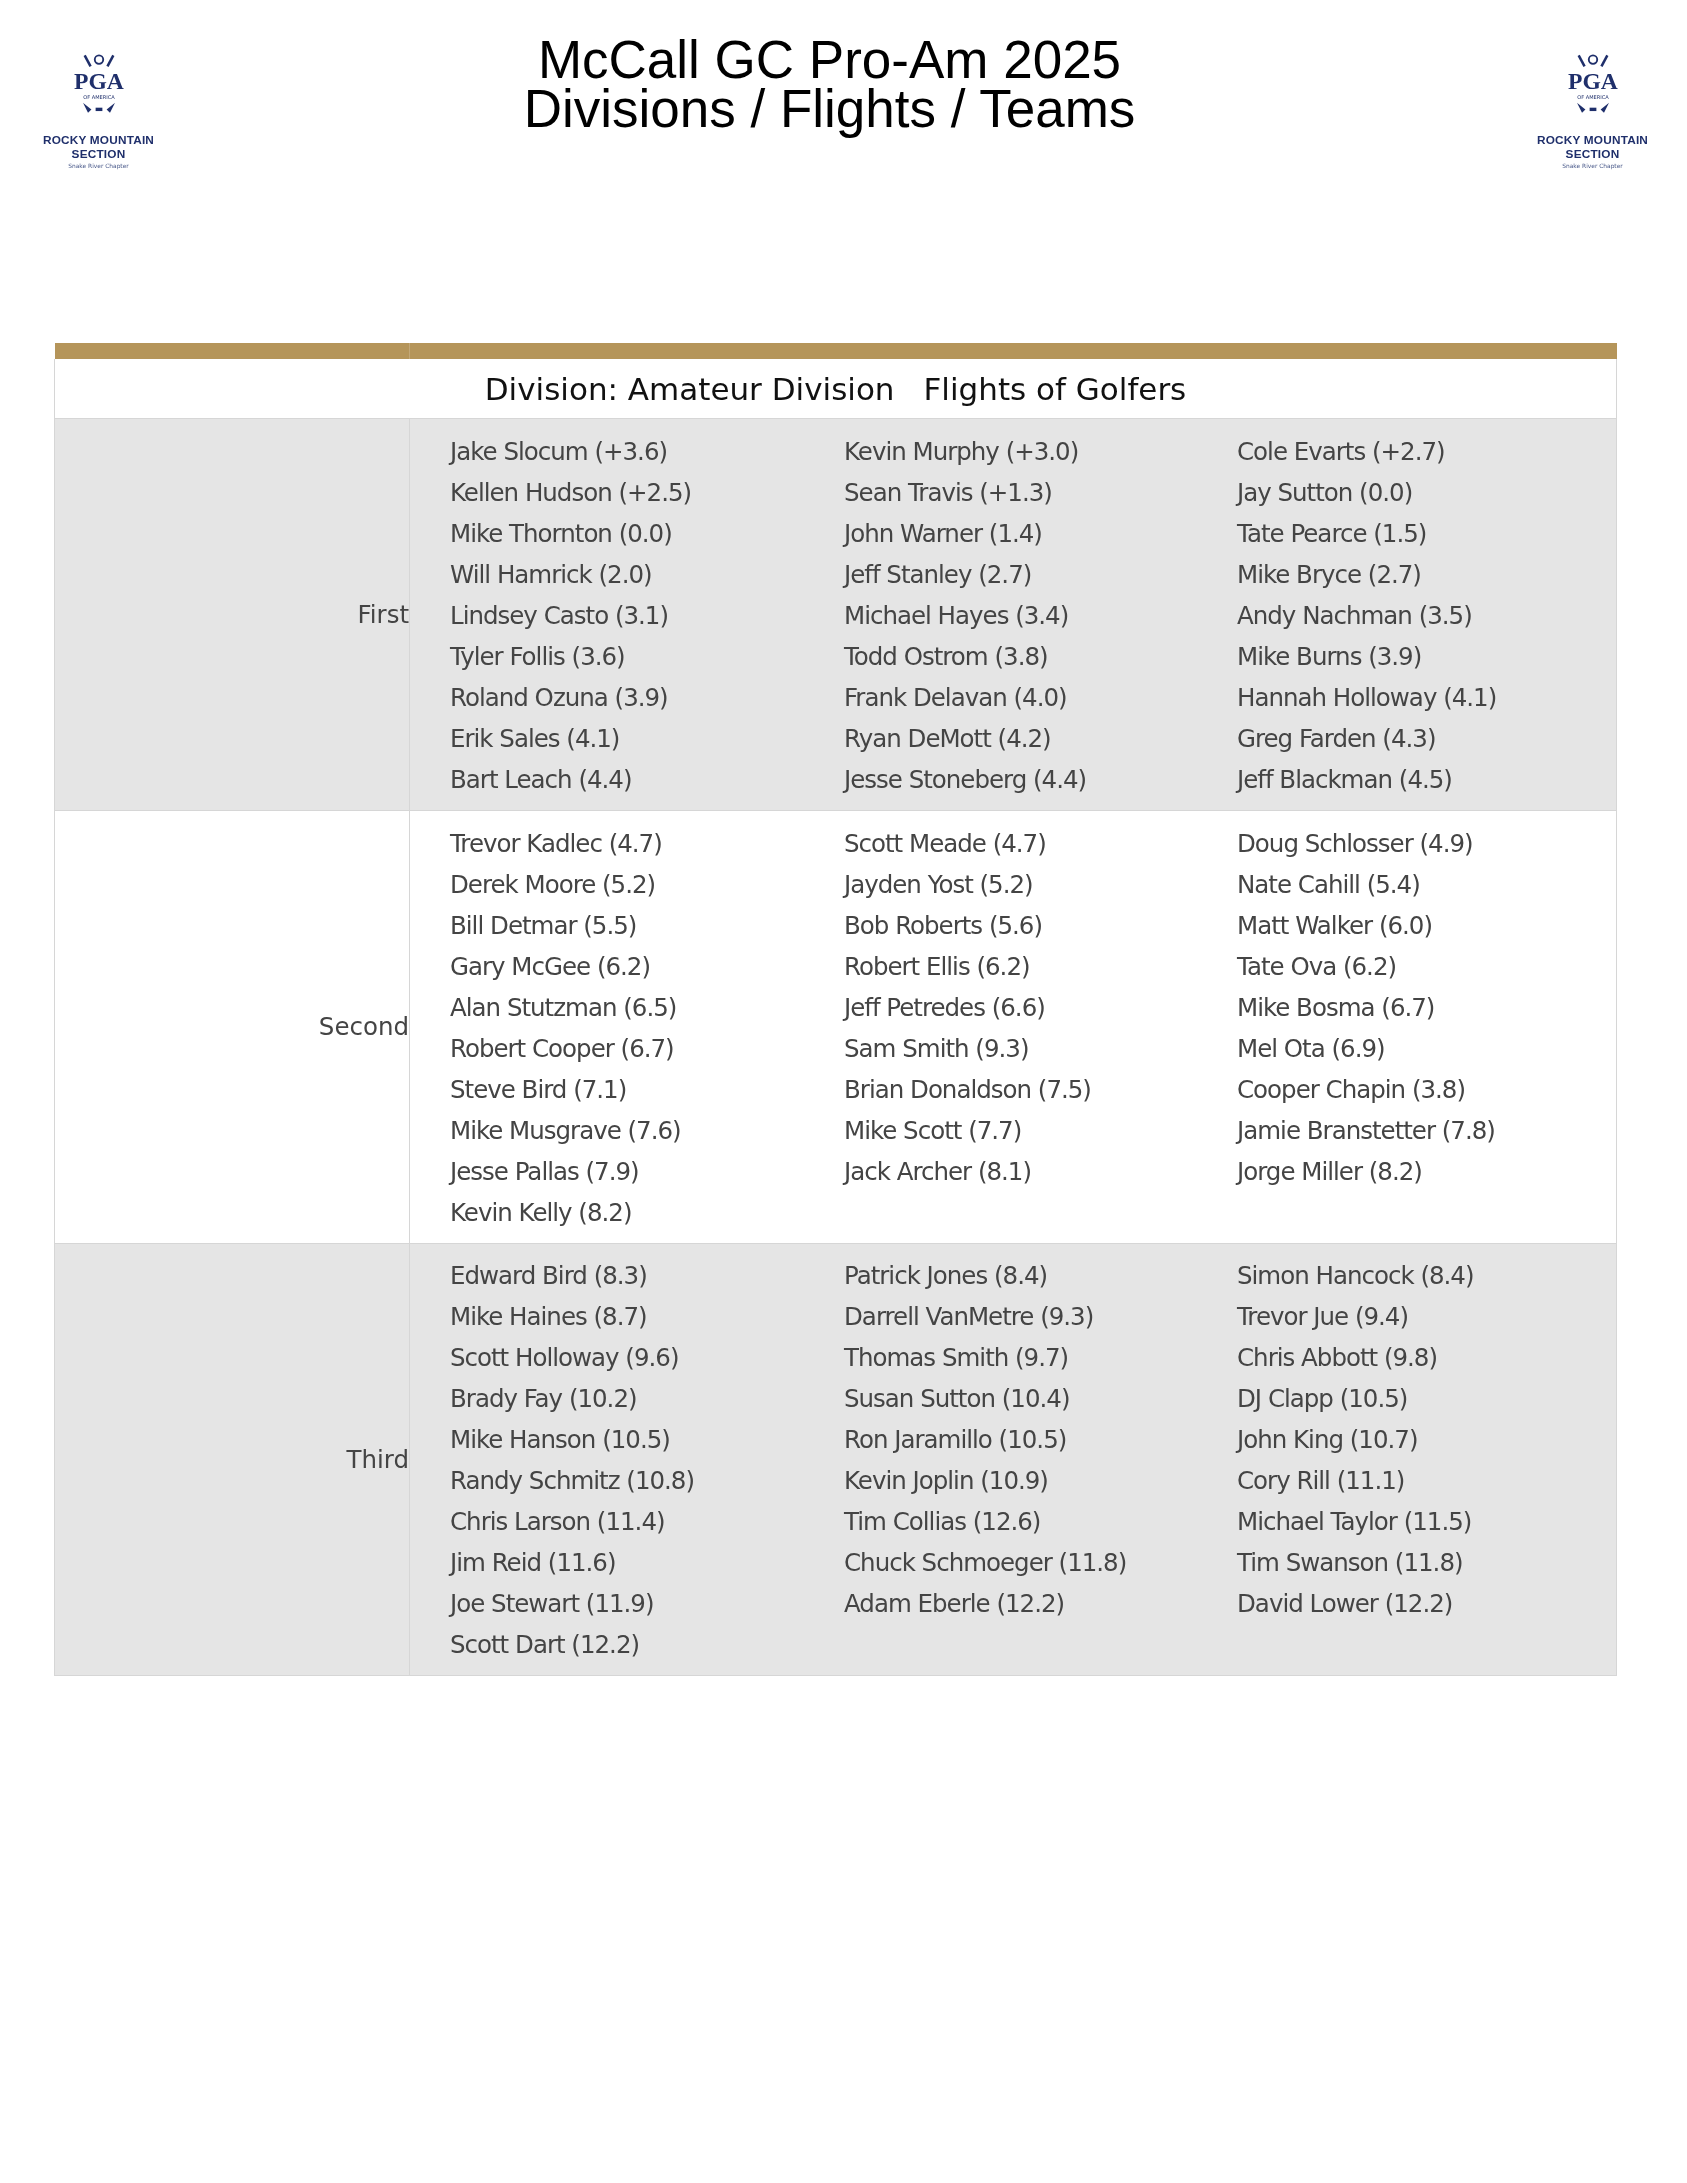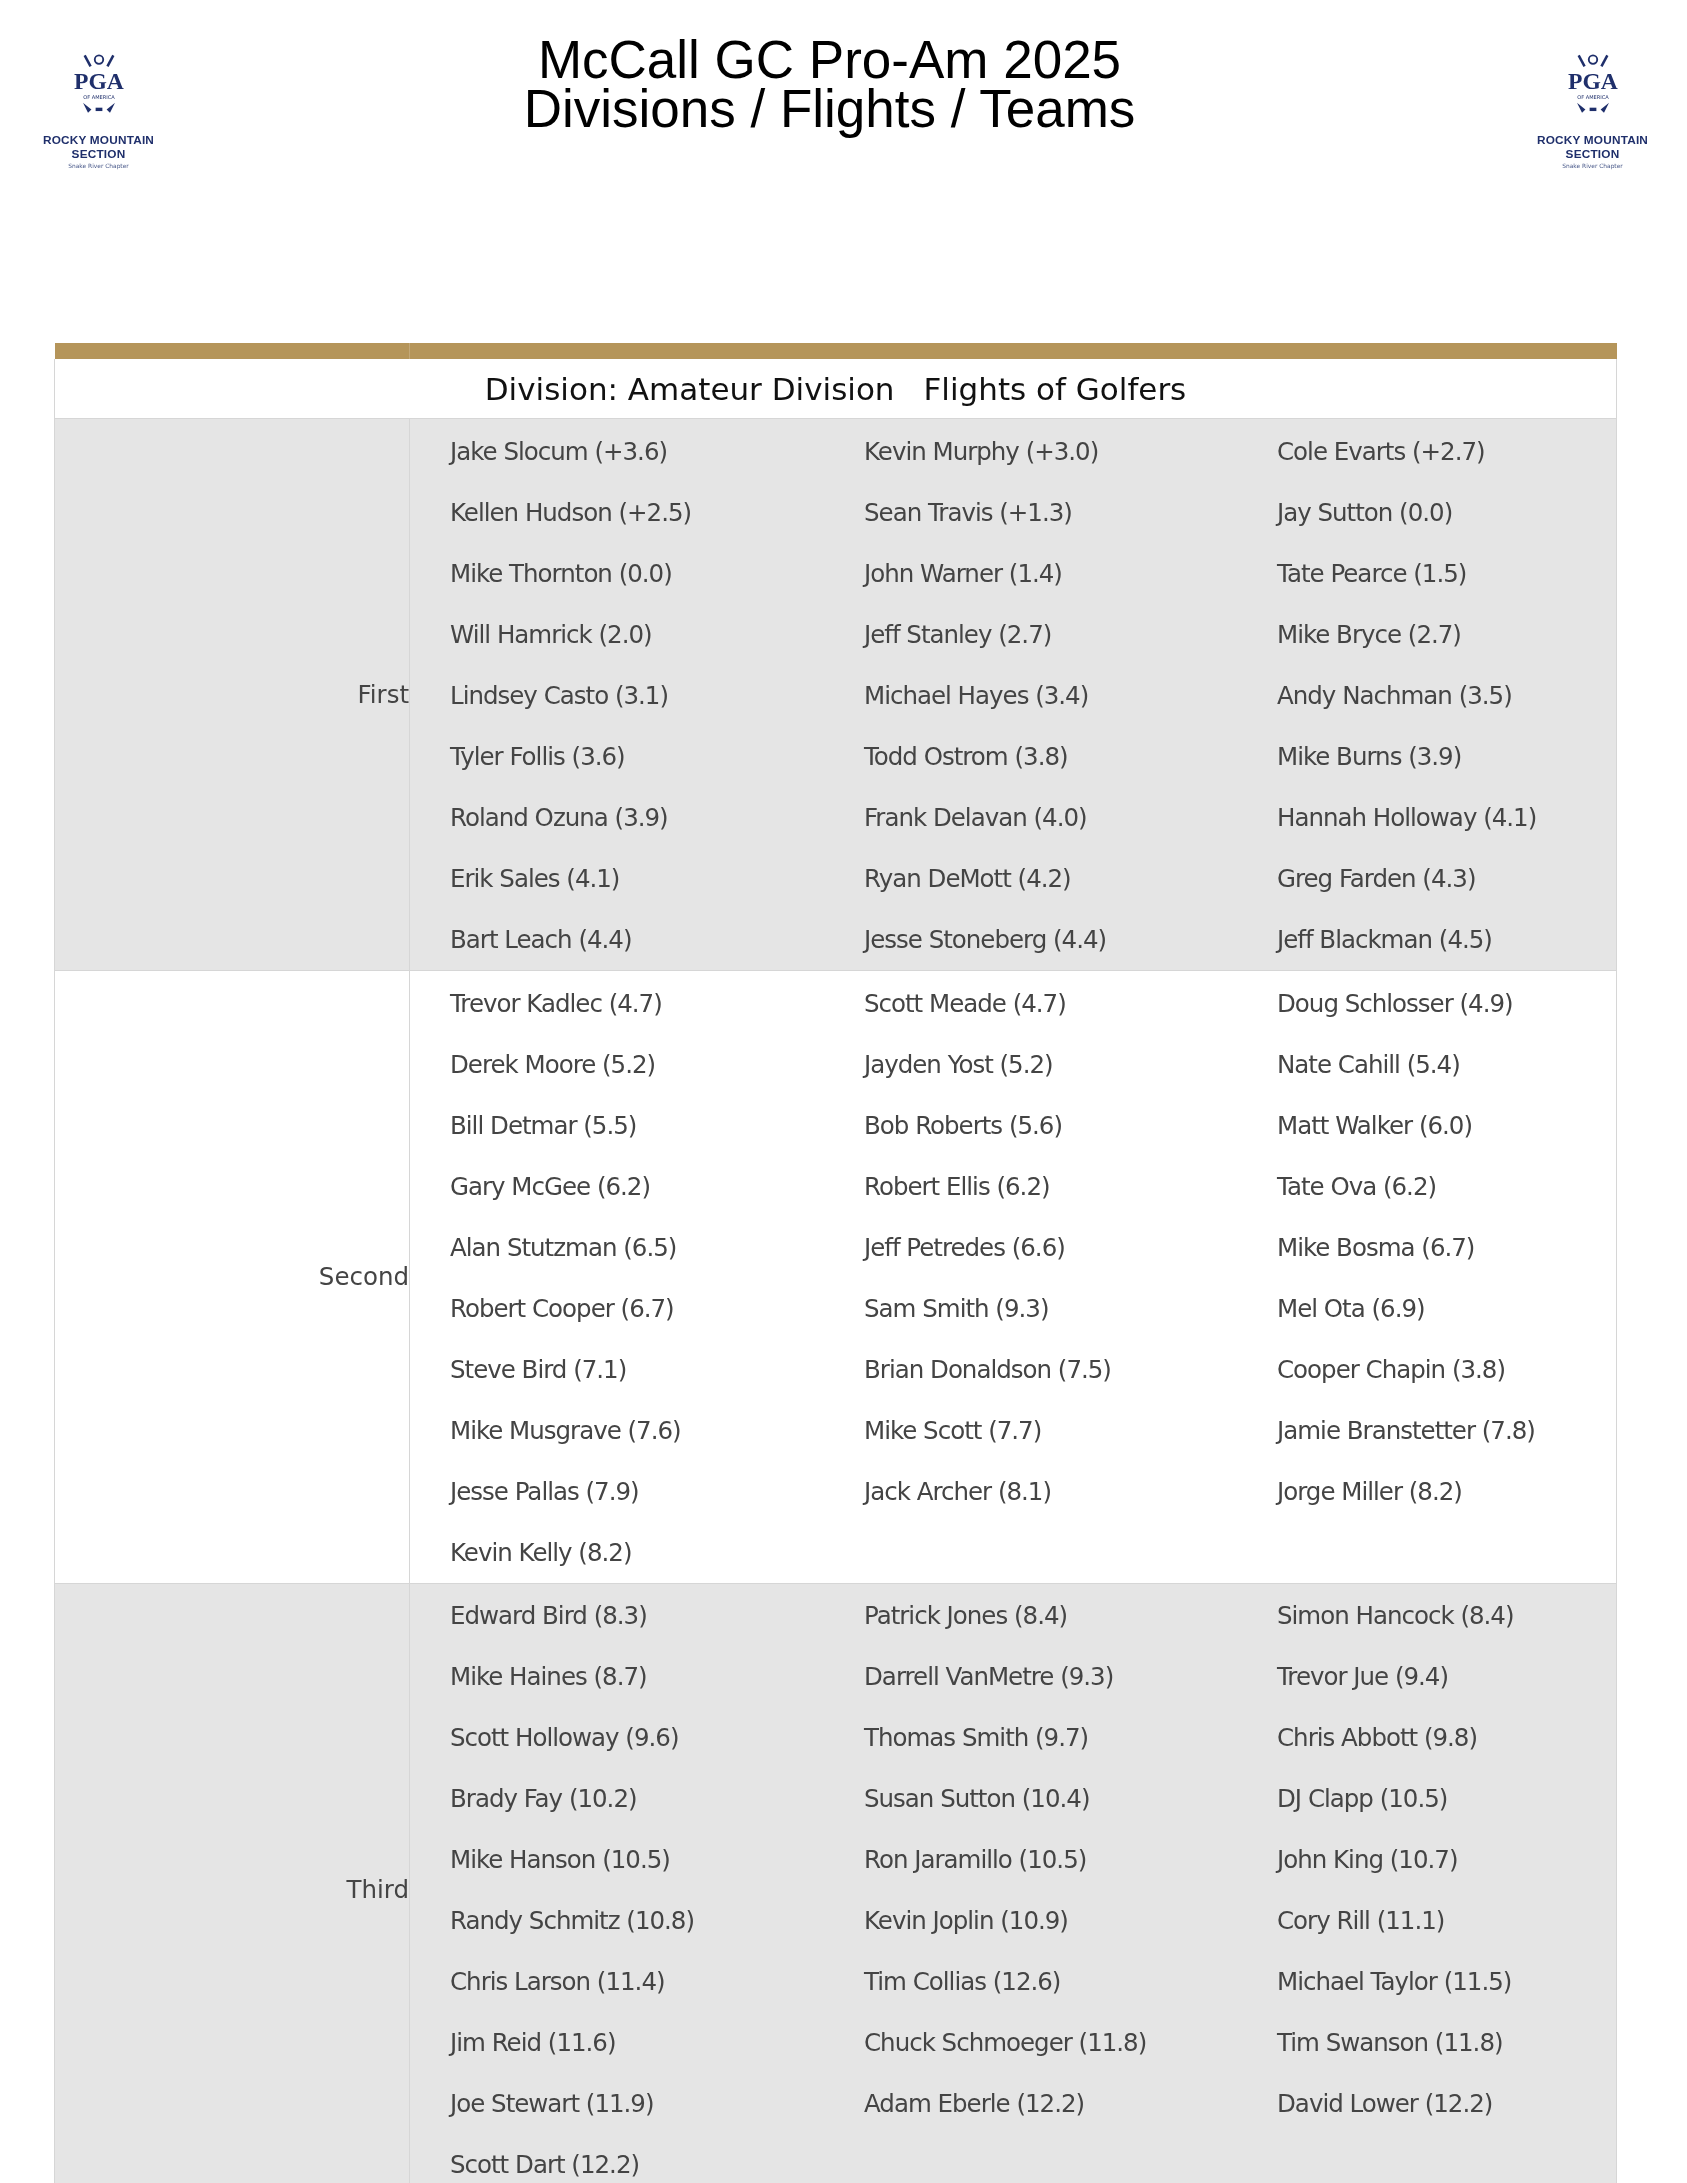--- a/index.html
+++ b/index.html
@@ -20,21 +20,21 @@
     .gold-row td { height: 16px; background: #b5955a; border-left: 0.8px solid #c3a878; }
     .gold-row td:first-child { border-left: 0; }
     .division-row td { height: 59px; background: #fff; text-align: center; font-size: 31px; color: #111; border: 1.7px solid #d6d6d6; border-top: 0; font-weight: normal; }
     .division-row .gap { display: inline-block; width: 29px; }
     .header-row th { height: 59px; background: #fff; font-weight: normal; font-size: 31px; color: #111; border: 1.7px solid #d6d6d6; }
     .flight-row td { border: 1.7px solid #d6d6d6; vertical-align: middle; }
     .flight-row.shaded td { background: #e5e5e5; }
     .flight-row.plain td { background: #ffffff; }
     .flight-name { font-size: 24.5px; color: #444; padding-left: 22px !important; text-align: right; }
     .members-cell { padding: 11.8px 0 10px 40px !important; }
-    .members-grid { display: grid; grid-template-columns: 394px 393px 354px; row-gap: 0; gap: 20px; }
+    .members-grid { display: grid; grid-template-columns: 394px 393px 354px; row-gap: 0; }
     .member { font-size: 24.5px; line-height: 41px; color: #444; white-space: nowrap; letter-spacing: -0.5px; }
     .member.narrow { letter-spacing: -1px; }
   </style>
 </head>
 <body>
 
 <div class="logo left">
   <svg class="crest" viewBox="0 0 90 96">
     <circle cx="45" cy="9" r="5" fill="none" stroke="#1f2f6b" stroke-width="2.2"></circle>
     <line x1="28" y1="4" x2="35" y2="17" stroke="#1f2f6b" stroke-width="3"></line>

